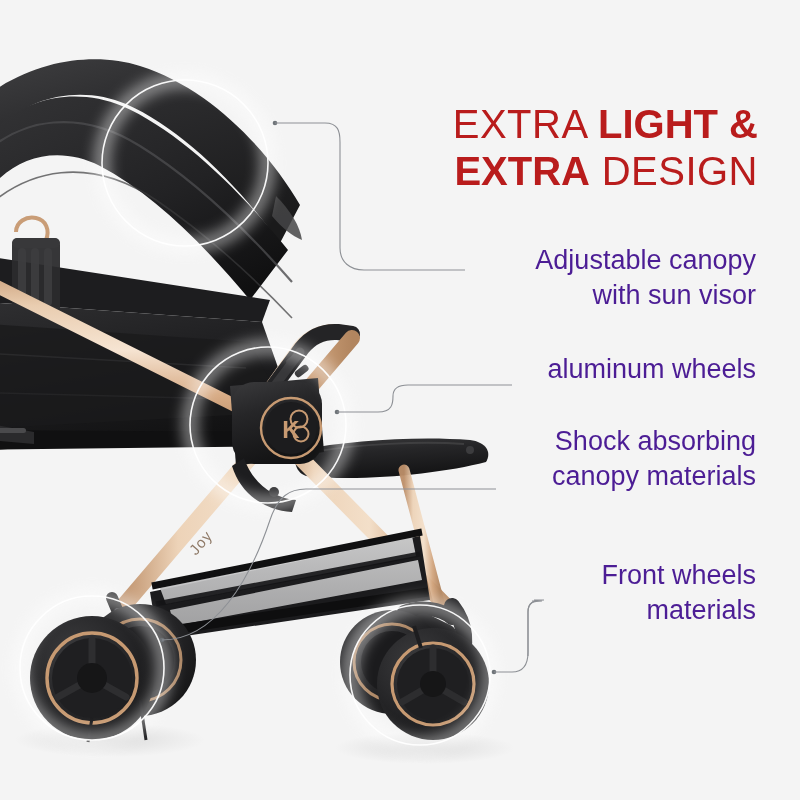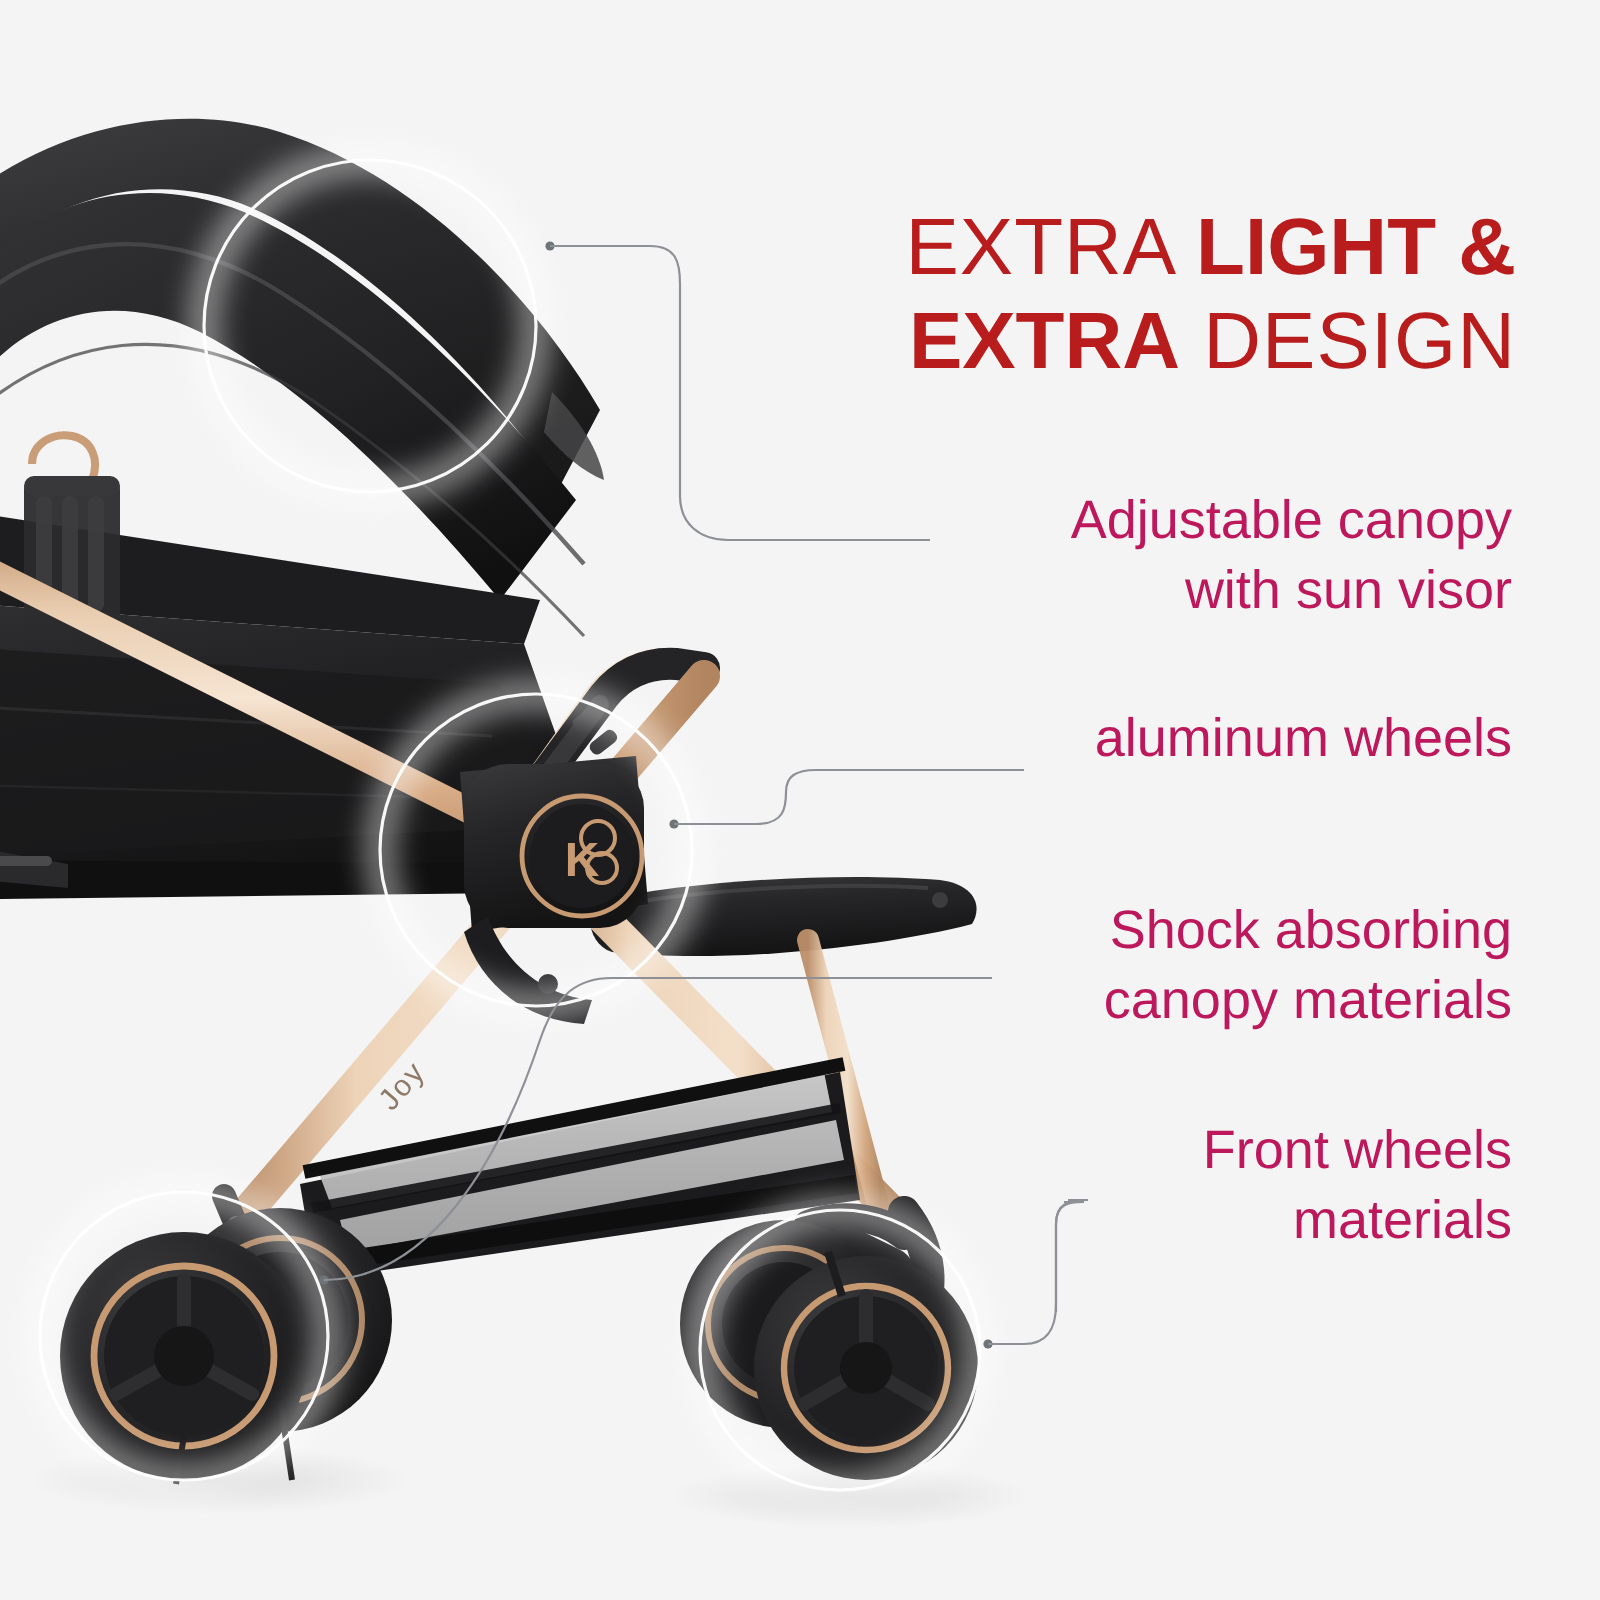--- a/index.html
+++ b/index.html
@@ -17,27 +17,27 @@
     text-align:right; line-height:1.18;
     color:#b91c1c; letter-spacing:.5px;margin-top:27px;
   }
   .title-line{ font-size:40px; white-space:nowrap; }
   .tl-light{ font-weight:300; }
   .tl-bold{ font-weight:700; letter-spacing:0px; }
 
   
   .feature{
     position:absolute; right:44px;
-    text-align:right; color:#be185d;
+    text-align:right; color:#4c1d95;
     font-weight:300; font-size:27px; line-height:1.30;
     white-space:nowrap;
   }
   .f1{ top:243px; }
   .f2{ top:352px; }
-  .f3{ top:448px; }
+  .f3{ top:424px; }
   .f4{ top:558px; }
 
   
   svg.art{ position:absolute; left:0; top:0; }
   .lead{ fill:none; stroke:#8d9095; stroke-width:1.1; }
   .ring{ fill:none; stroke:#ffffff; stroke-width:1.6; opacity:.95; }
   .glowring{ fill:none; stroke:#ffffff; stroke-width:16; opacity:.45; filter:url(#blur8); }
   .tick{ fill:#6f7479; }
 </style>
 </head>

